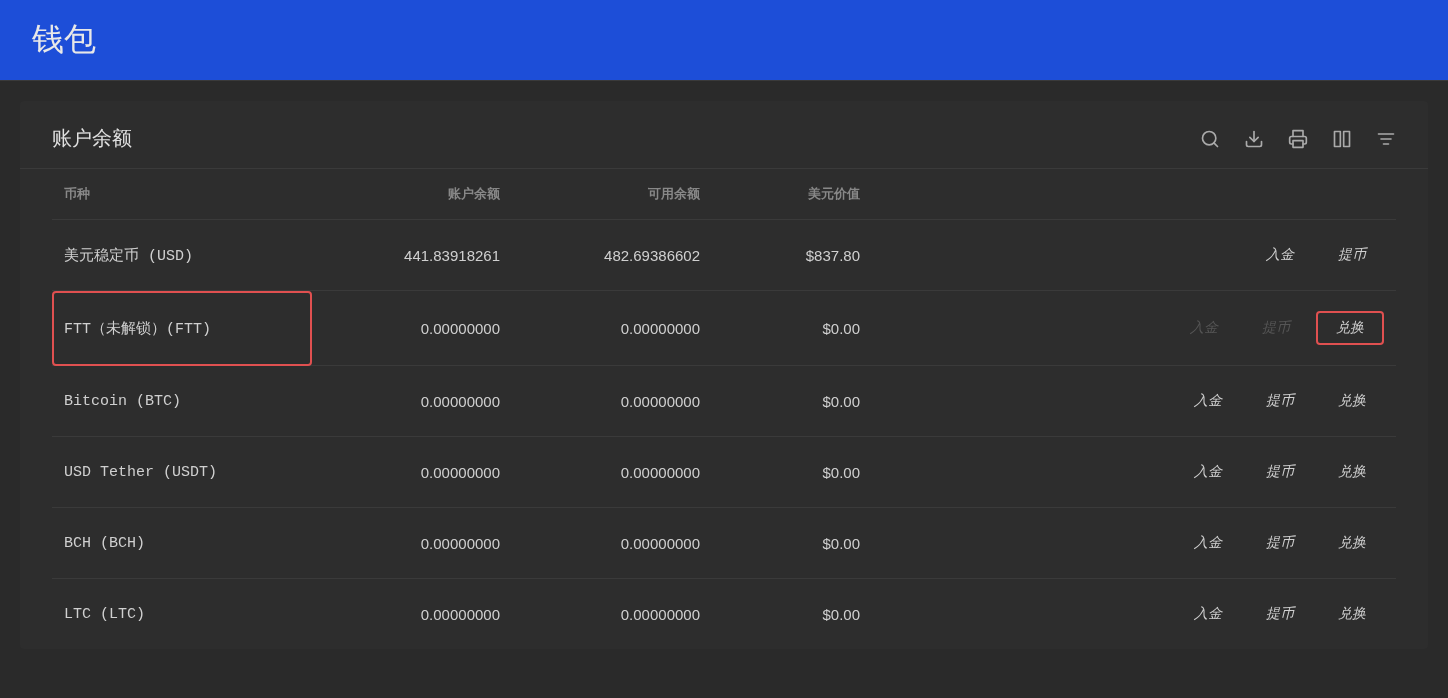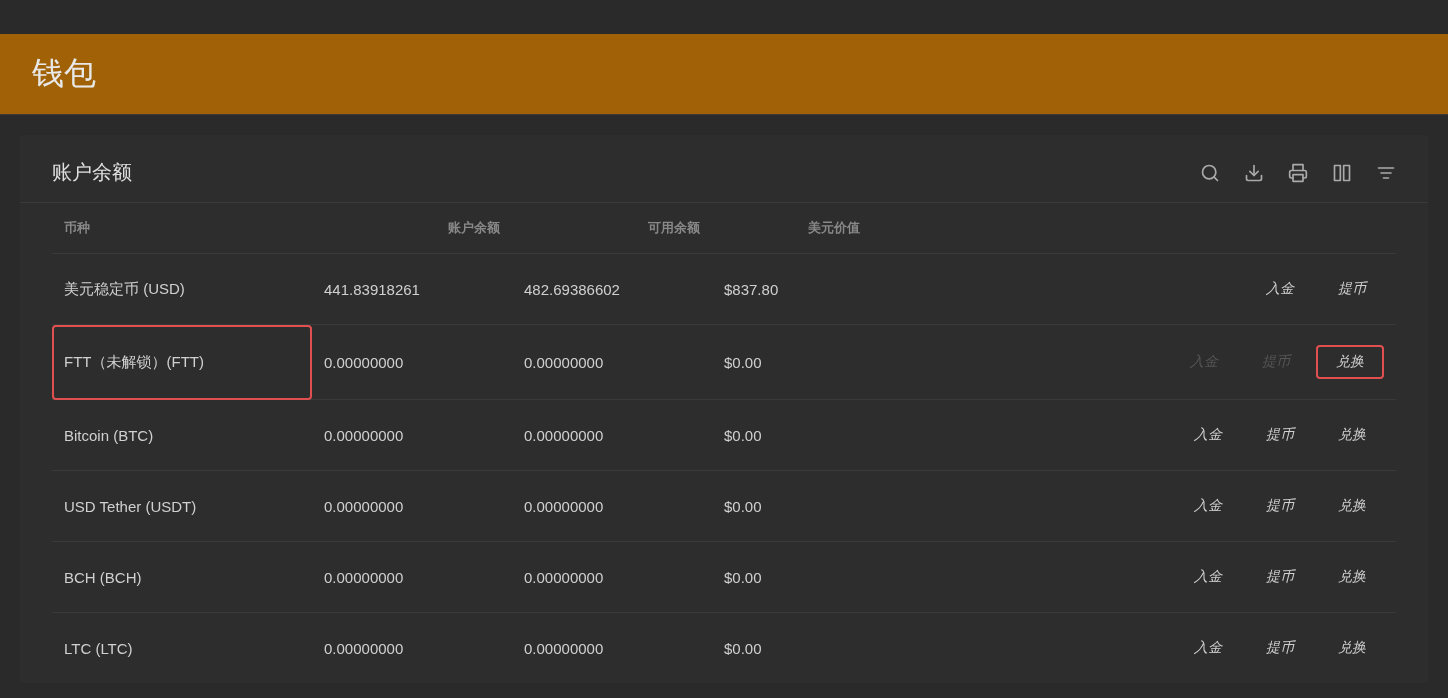--- a/index.html
+++ b/index.html
@@ -7,24 +7,23 @@
     body {
       background-color: #2a2a2a;
       color: #e0e0e0;
       font-family: 'PingFang SC', 'Microsoft YaHei', sans-serif;
       width: 1448px;
       min-height: 698px;
       overflow-x: hidden;
     }
 
     .page-header {
-      background-color: #a16207;
+      background-color: #1d4ed8;
       padding: 18px 32px;
       border-bottom: 1px solid #3a3a3a;
-      margin-top: 34px;
     }
 
     .page-title {
       font-size: 32px;
       font-weight: 500;
       color: #e8e8e8;
     }
 
     .main-content {
       background-color: #2d2d2d;
@@ -92,21 +91,21 @@
       border-bottom: none;
     }
 
     tbody tr td {
       padding: 20px 12px;
       font-size: 15px;
       color: #d0d0d0;
     }
 
     tbody tr td.num-val {
-      text-align: left;
+      text-align: right;
       font-variant-numeric: tabular-nums;
     }
 
     tbody tr td.actions {
       text-align: right;
       white-space: nowrap;
     }
 
     .action-btn {
       display: inline-block;
@@ -131,20 +130,21 @@
     }
 
     .action-btn.exchange-highlighted {
       border: 2px solid #e05050;
       color: #d0d0d0;
       border-radius: 4px;
     }
 
     .currency-cell {
       font-size: 15px;
+      font-family: Liberation Mono, monospace;
     }
 
     .col-currency { width: 260px; }
     .col-balance { width: 200px; }
     .col-available { width: 200px; }
     .col-usd { width: 160px; }
     .col-actions { }
   </style>
 </head>
 <body>

